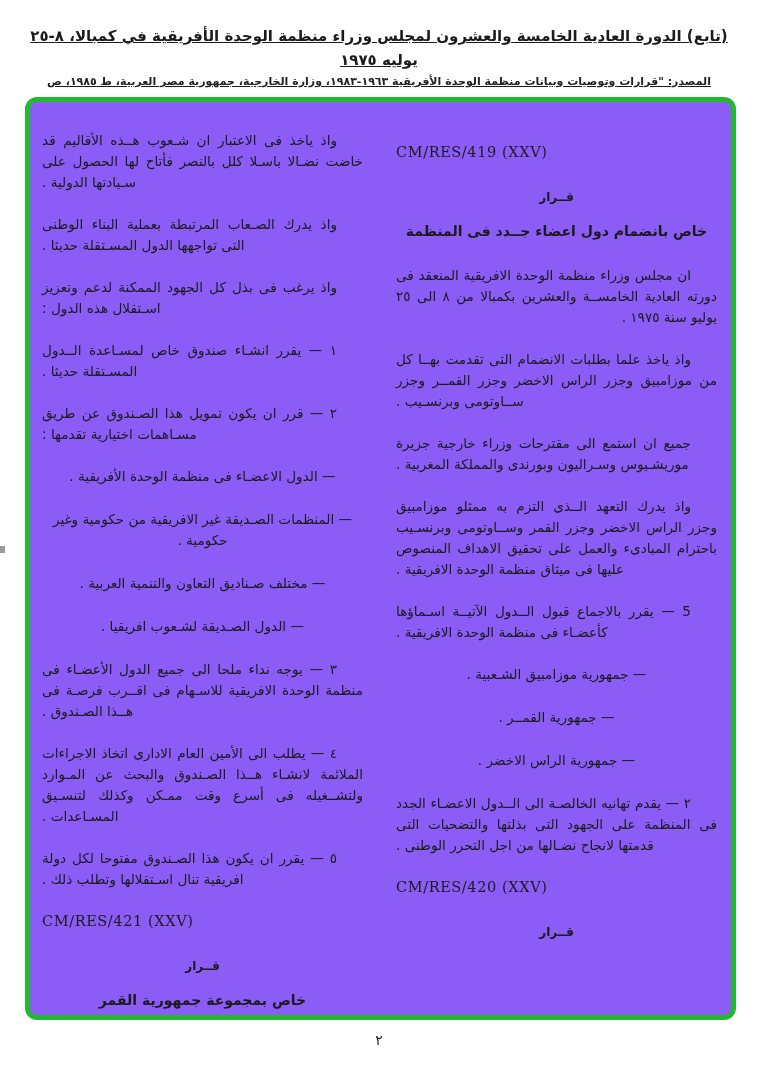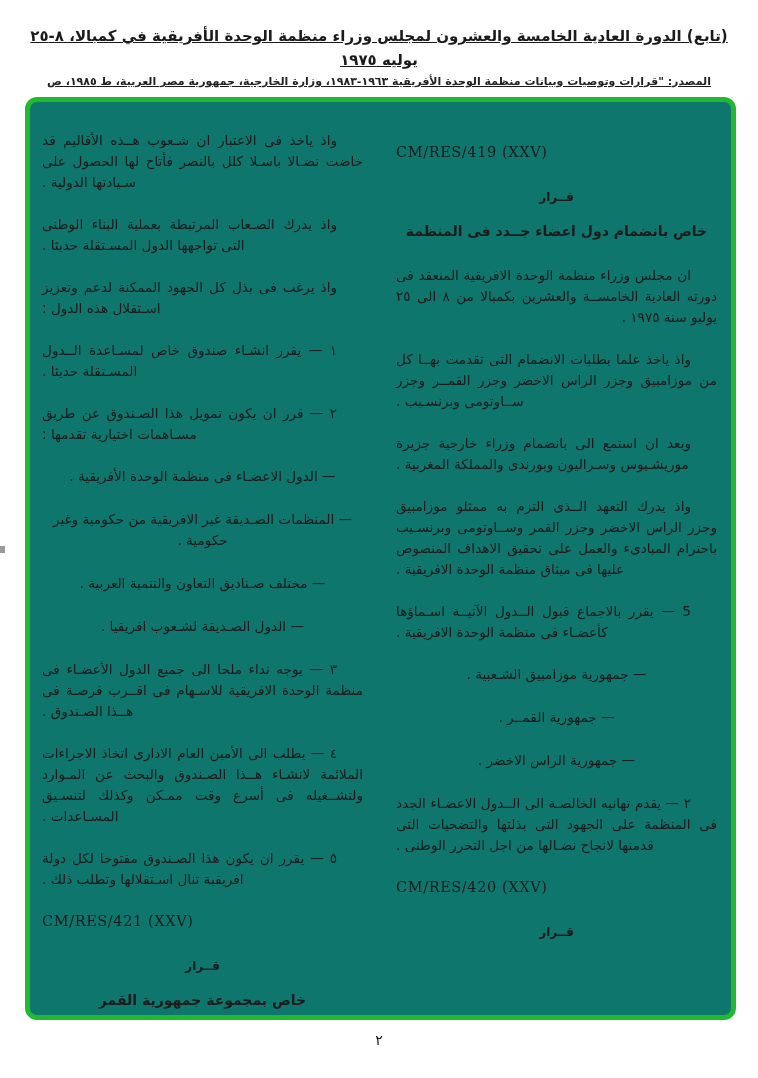--- a/index.html
+++ b/index.html
@@ -13,21 +13,21 @@
   .header{
     position:absolute;top:24px;left:22px;right:22px;
     direction:rtl;text-align:center;text-decoration:underline;
   }
   .header .line1{font-size:15px;font-weight:bold;line-height:1.6;letter-spacing:0.2px;}
   .header .line2{font-size:11px;font-weight:bold;line-height:1.9;color:#222;}
   
   .frame{
     position:absolute;left:25px;top:97px;width:711px;height:923px;
     border:5px solid #20b930;border-radius:12px;
-    box-sizing:border-box;background:#0f766e;overflow:hidden;
+    box-sizing:border-box;background:#8b5cf6;overflow:hidden;
   }
   .columns{
     display:flex;direction:rtl;gap:33px;
     padding:24px 14px 14px 12px;height:100%;box-sizing:border-box;
   }
   .col{flex:1 1 0;direction:rtl;font-size:13.6px;line-height:21px;}
   
   .ref{
     direction:ltr;text-align:left;
     font-family:"DejaVu Serif",serif;
@@ -64,21 +64,21 @@
 
 <div class="frame">
   <div class="columns">
 
     <div class="col">
       <div class="ref" style="margin-top:16px">CM/RES/419 (XXV)</div>
       <div class="heading">قــرار</div>
       <div class="subheading">خاص بانضمام دول اعضاء جــدد فى المنظمة</div>
       <div class="para lastright">ان مجلس وزراء منظمة الوحدة الافريقية المنعقد فى دورته العادية الخامســة والعشرين بكمبالا من ٨ الى ٢٥ يوليو سنة ١٩٧٥ .</div>
       <div class="para">واذ ياخذ علما بطلبات الانضمام التى تقدمت بهــا كل من موزامبيق وجزر الراس الاخضر وجزر القمــر وجزر ســاوتومى وبرنسـيب .</div>
-      <div class="para">وبعد ان استمع الى بانضمام وزراء خارجية جزيرة موريشـيوس وسـراليون وبورندى والمملكة المغربية .</div>
+      <div class="para">جميع ان استمع الى مقترحات وزراء خارجية جزيرة موريشـيوس وسـراليون وبورندى والمملكة المغربية .</div>
       <div class="para">واذ يدرك التعهد الــذى التزم به ممثلو موزامبيق وجزر الراس الاخضر وجزر القمر وســاوتومى وبرنسـيب باحترام المبادىء والعمل على تحقيق الاهداف المنصوص عليها فى ميثاق منظمة الوحدة الافريقية .</div>
       <div class="para">5 — يقرر بالاجماع قبول الــدول الآتيــة اسـماؤها كأعضـاء فى منظمة الوحدة الافريقية .</div>
       <div class="item">— جمهورية موزامبيق الشـعبية .</div>
       <div class="item">— جمهورية القمــر .</div>
       <div class="item">— جمهورية الراس الاخضر .</div>
       <div class="para">٢ — يقدم تهانيه الخالصـة الى الــدول الاعضـاء الجدد فى المنظمة على الجهود التى بذلتها والتضحيات التى قدمتها لانجاح نضـالها من اجل التحرر الوطنى .</div>
       <div class="ref">CM/RES/420 (XXV)</div>
       <div class="heading">قــرار</div>
 
     </div>

